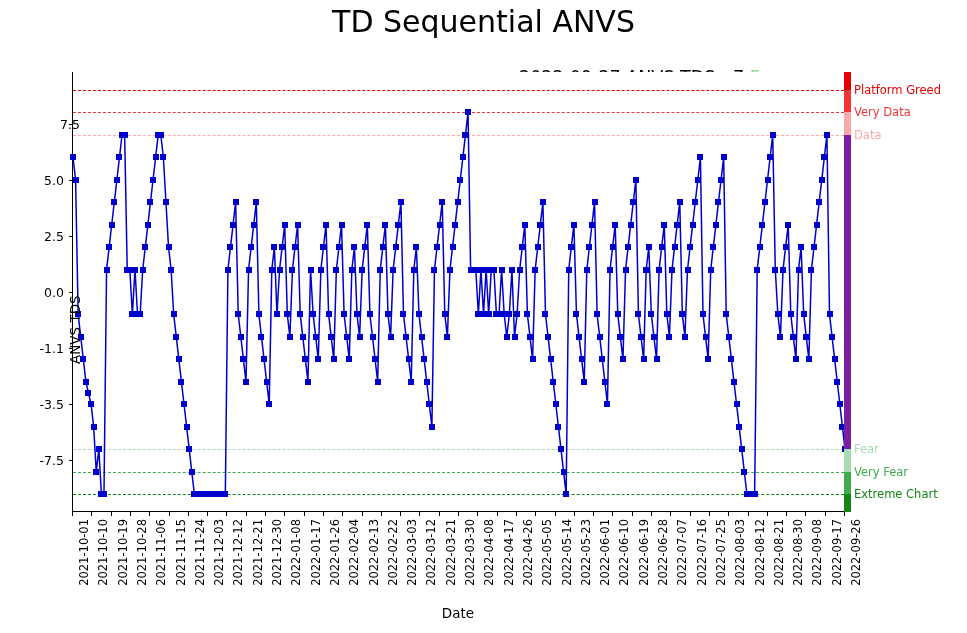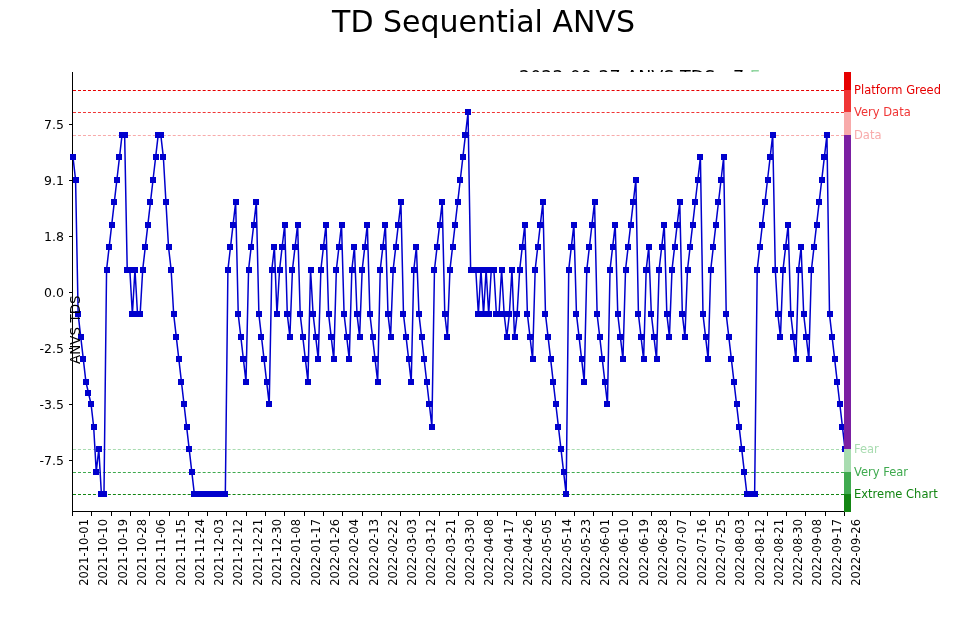--- a/index.html
+++ b/index.html
@@ -484,32 +484,33 @@
   <div id="zone-bar">
       <div class="zone-seg" style="top: 0px; height: 17.9592px; background: rgb(230, 0, 0);"></div>
       <div class="zone-seg" style="top: 17.9592px; height: 22.449px; background: rgb(240, 53, 53);"></div>
       <div class="zone-seg" style="top: 40.4082px; height: 22.449px; background: rgb(248, 170, 170);"></div>
       <div class="zone-seg" style="top: 62.8571px; height: 314.286px; background: rgb(123, 31, 162);"></div>
       <div class="zone-seg" style="top: 377.143px; height: 22.449px; background: rgb(168, 220, 176);"></div>
       <div class="zone-seg" style="top: 399.592px; height: 22.449px; background: rgb(63, 170, 79);"></div>
       <div class="zone-seg" style="top: 422.041px; height: 17.9592px; background: rgb(18, 133, 18);"></div>
     </div>
 
+  <div id="xlabel">Date</div>
 
 <div class="zone-label" style="top: 89.9592px; color: rgb(230, 0, 0);">Platform Greed</div>
     <div class="zone-label" style="top: 112.408px; color: rgb(240, 53, 53);">Very Data</div>
     <div class="zone-label" style="top: 134.857px; color: rgb(248, 170, 170);">Data</div>
     <div class="zone-label" style="top: 449.143px; color: rgb(168, 220, 176);">Fear</div>
     <div class="zone-label" style="top: 471.592px; color: rgb(63, 170, 79);">Very Fear</div>
     <div class="zone-label" style="top: 494.041px; color: rgb(18, 133, 18);">Extreme Chart</div>
-    <div class="ytick-label" style="top: 123.633px; left: 0px; width: 64px; position: absolute;">7.5</div>
-    <div class="ytick-label" style="top: 179.755px; left: 0px; width: 64px; position: absolute;">9.1</div>
-    <div class="ytick-label" style="top: 235.878px; left: 0px; width: 64px; position: absolute;">1.8</div>
+    <div class="ytick-label" style="top: 123.633px; left: 16px; width: 64px; position: absolute;">7.5</div>
+    <div class="ytick-label" style="top: 179.755px; left: 0px; width: 64px; position: absolute;">5.0</div>
+    <div class="ytick-label" style="top: 235.878px; left: 0px; width: 64px; position: absolute;">2.5</div>
     <div class="ytick-label" style="top: 292px; left: 0px; width: 64px; position: absolute;">0.0</div>
-    <div class="ytick-label" style="top: 348.122px; left: 0px; width: 64px; position: absolute;">-2.5</div>
+    <div class="ytick-label" style="top: 348.122px; left: 0px; width: 64px; position: absolute;">-1.1</div>
     <div class="ytick-label" style="top: 404.245px; left: 0px; width: 64px; position: absolute;">-3.5</div>
     <div class="ytick-label" style="top: 460.367px; left: 0px; width: 64px; position: absolute;">-7.5</div>
     <div class="xtick-mark" style="left: 72px; top: 512px; position: absolute;"></div>
     <div class="xtick-label" style="left: 77px; top: 519px; position: absolute;">2021-10-01</div>
     <div class="xtick-mark" style="left: 91.3px; top: 512px; position: absolute;"></div>
     <div class="xtick-label" style="left: 96.3px; top: 519px; position: absolute;">2021-10-10</div>
     <div class="xtick-mark" style="left: 110.6px; top: 512px; position: absolute;"></div>
     <div class="xtick-label" style="left: 115.6px; top: 519px; position: absolute;">2021-10-19</div>
     <div class="xtick-mark" style="left: 129.9px; top: 512px; position: absolute;"></div>
     <div class="xtick-label" style="left: 134.9px; top: 519px; position: absolute;">2021-10-28</div>

